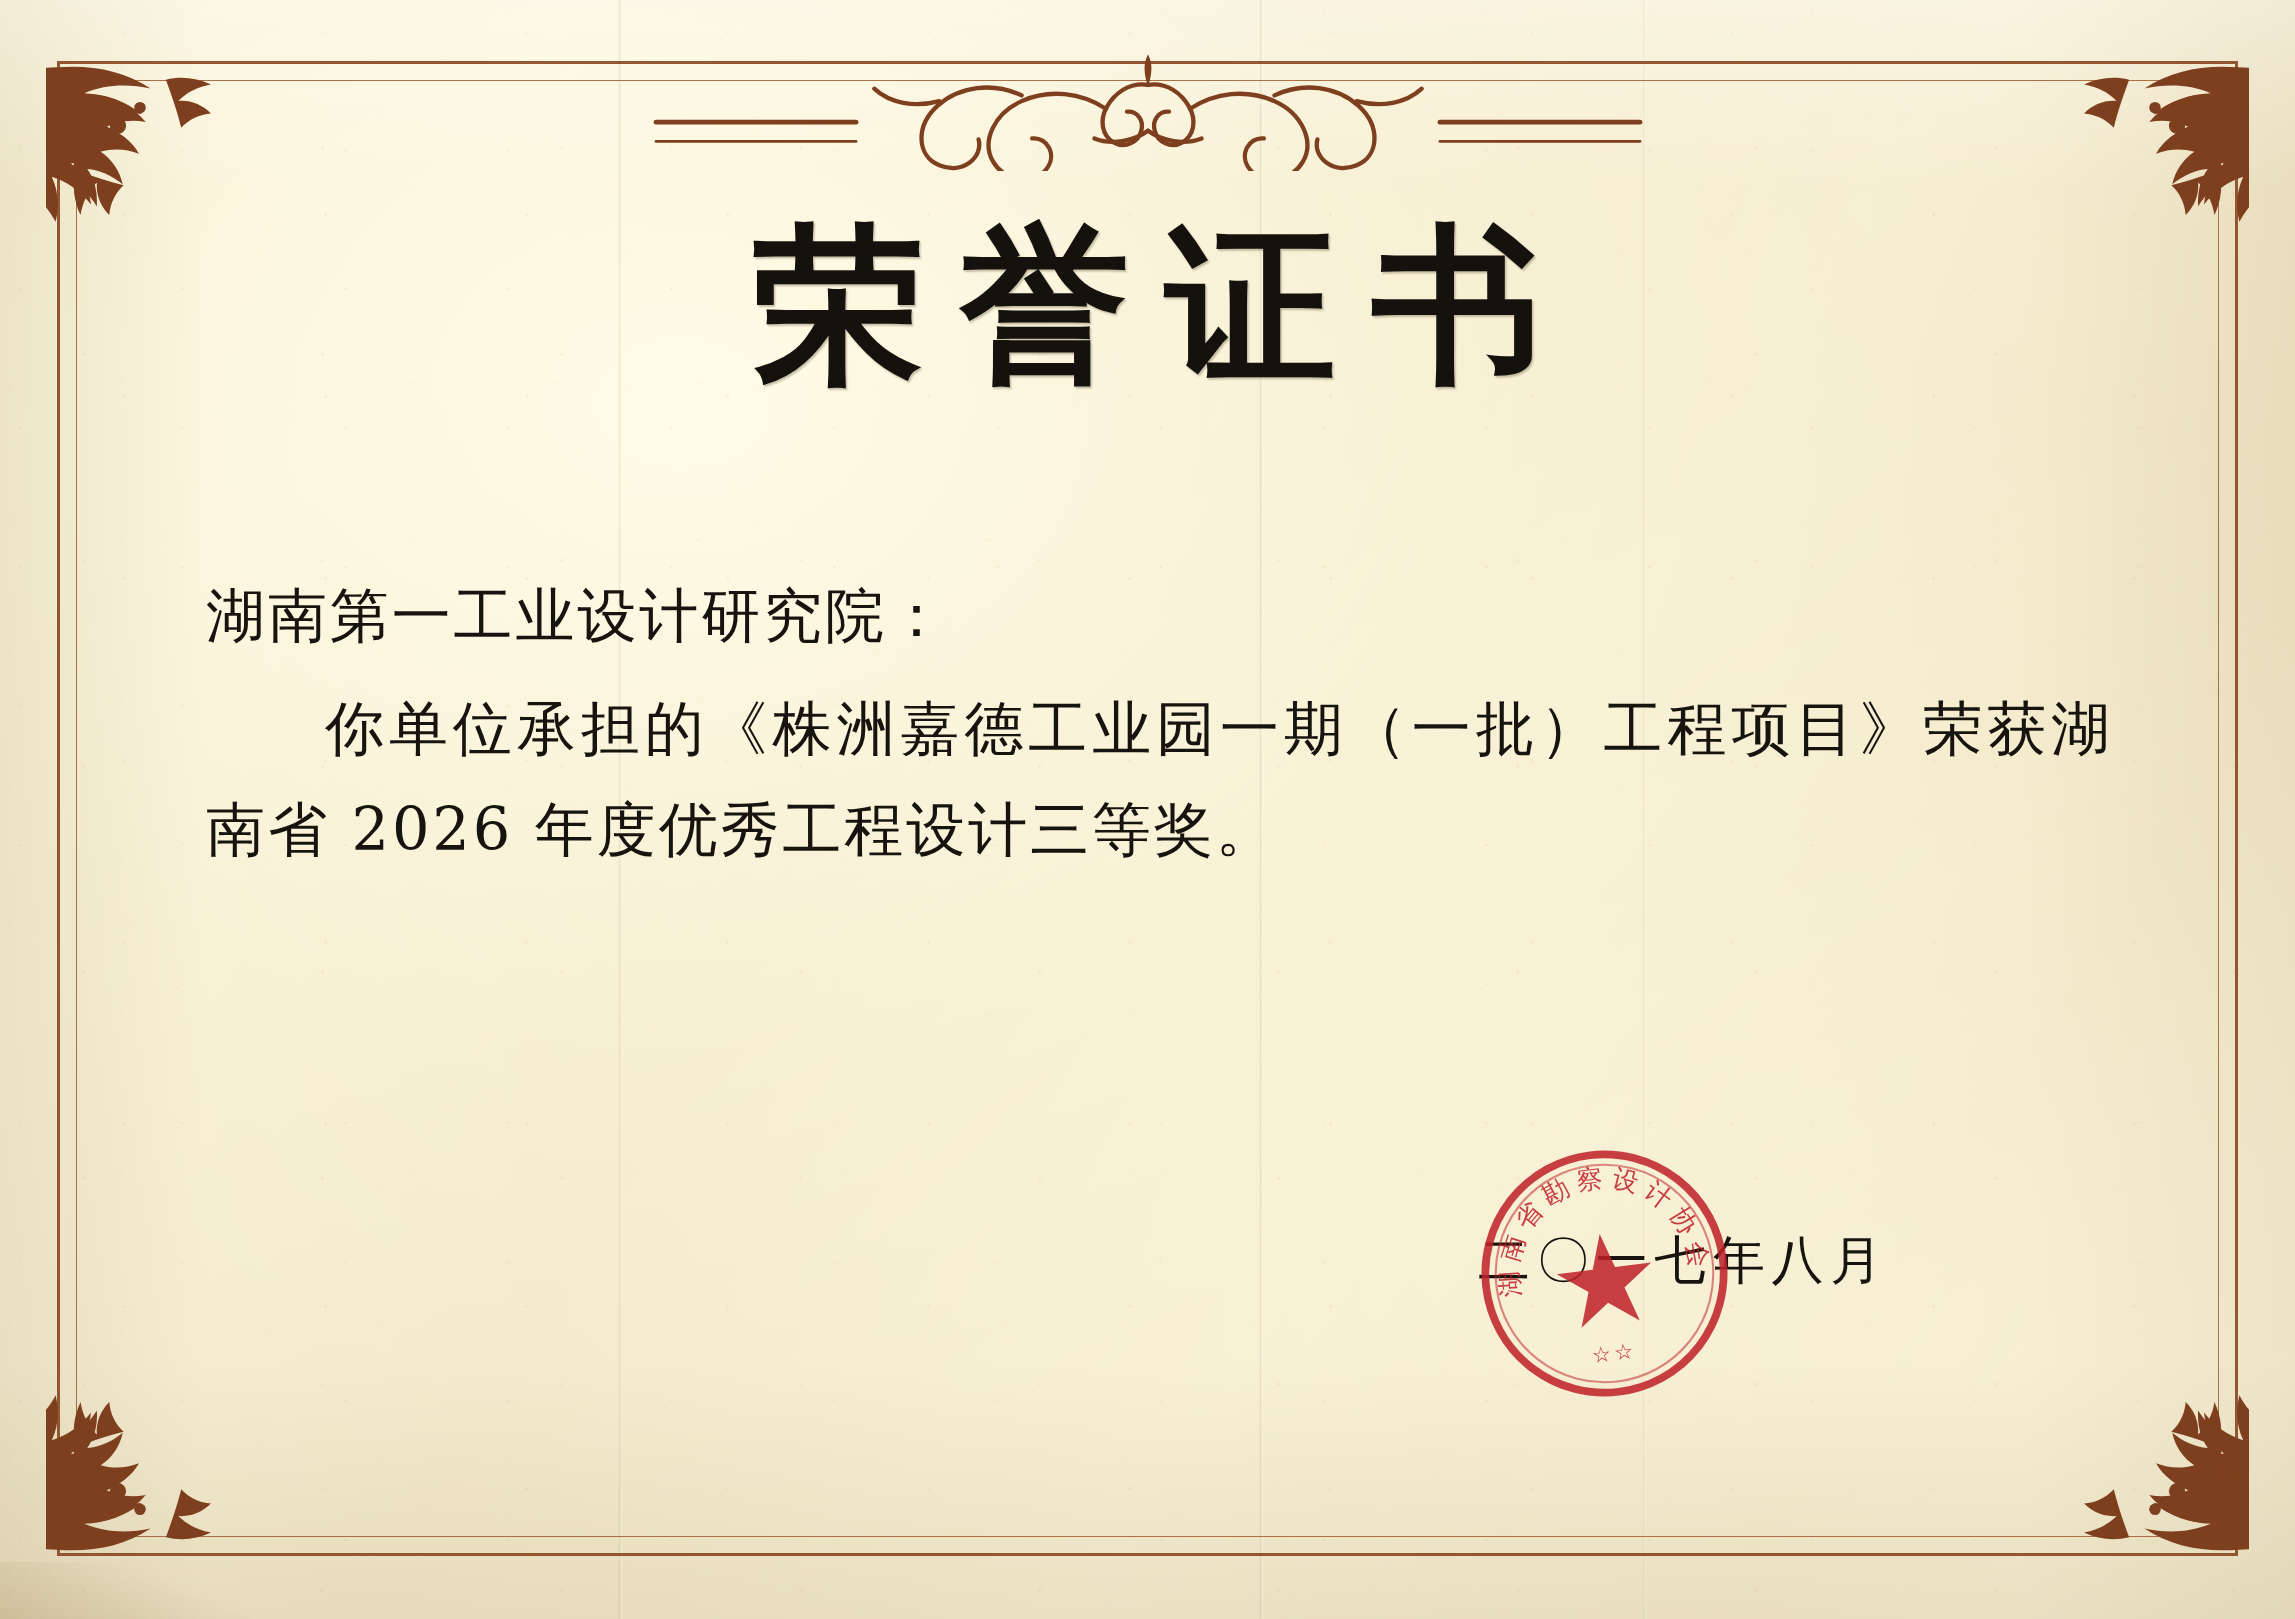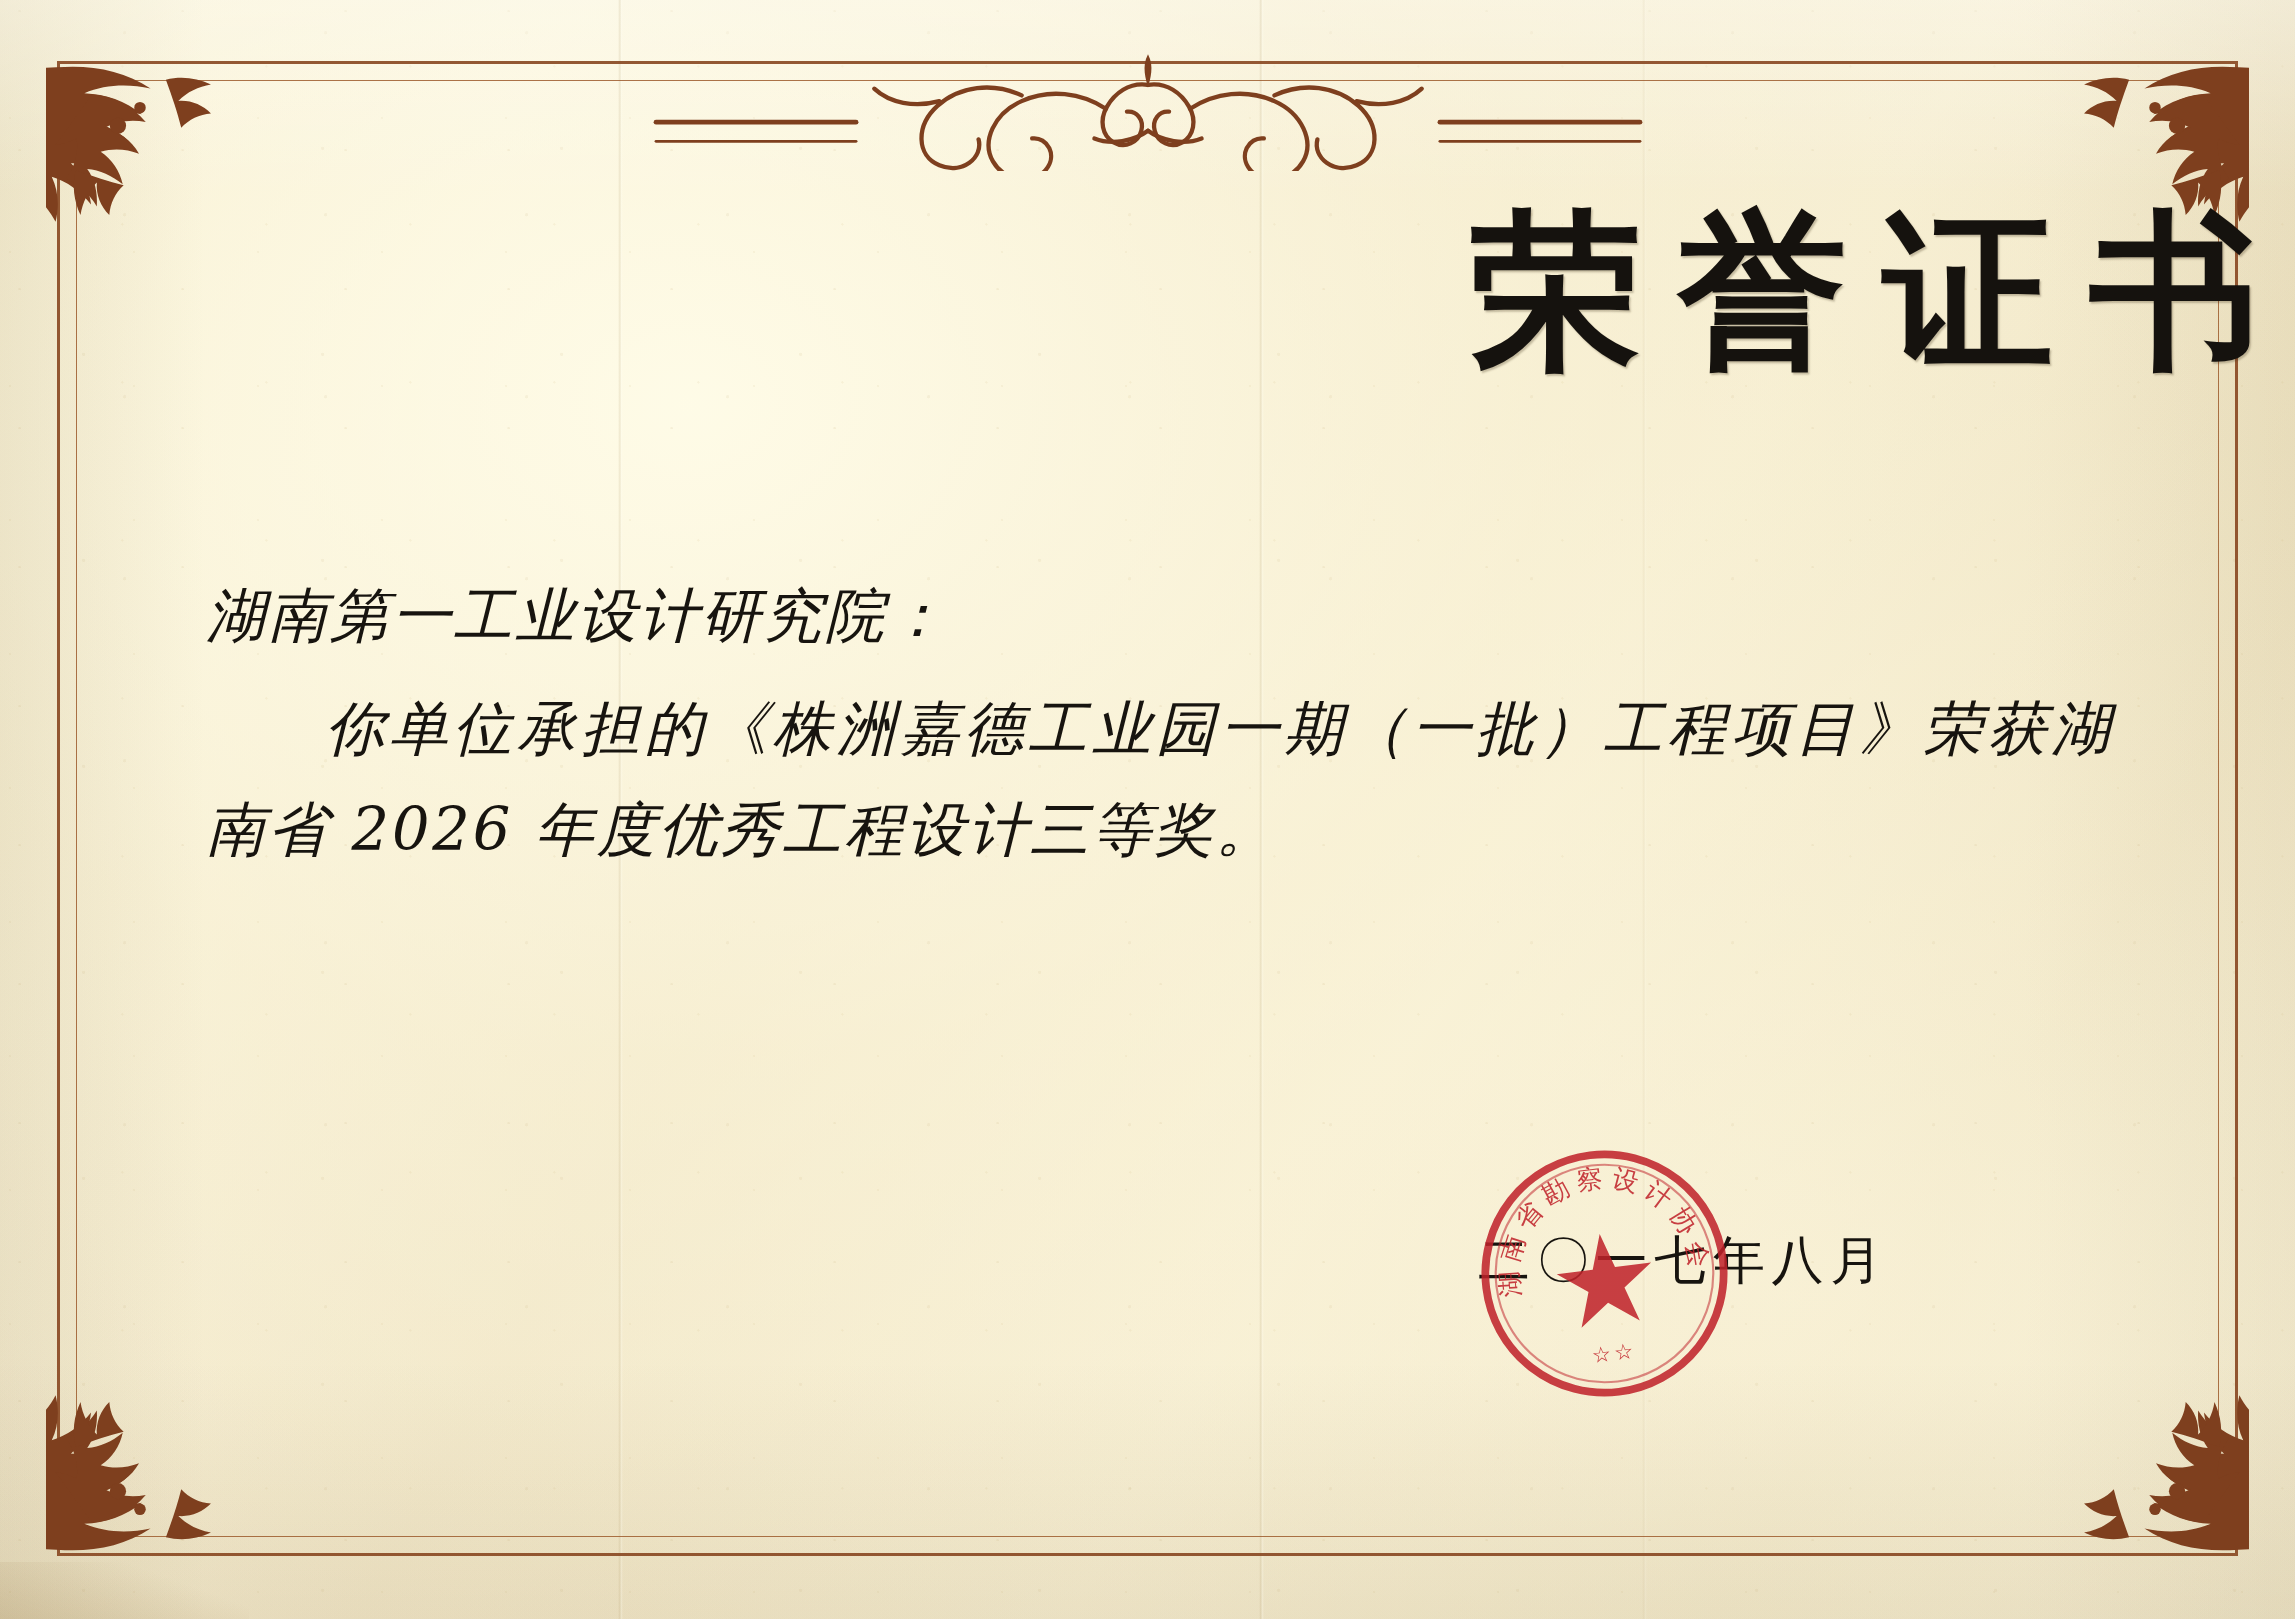--- a/index.html
+++ b/index.html
@@ -86,42 +86,41 @@
     height: 134px;
     color: #7e3f1e;
   }
   .top-flourish svg { width: 100%; height: 100%; display: block; }
 
   
   .title {
     position: absolute;
     left: 0; right: 0;
     top: 220px;
-    text-align: right;
-    font-family: Liberation Mono, monospace;
+    text-align: center;
+    font-family: Liberation Sans, sans-serif;
     font-weight: 700;
     font-size: 170px;
     letter-spacing: 36px;
     text-indent: 36px;
     color: #15120e;
     line-height: 1;
     text-shadow: 1.4px 1.9px 1.9px rgba(60,45,20,0.28);
   }
 
   .body-block {
     position: absolute;
     left: 206px;
     right: 182px;
     top: 565px;
     color: #17140f;
     font-size: 59px;
     line-height: 1.72;
     letter-spacing: 2.9px;
     text-align: justify;
-    font-style: italic;
   }
   .body-block .salutation {
     display: block;
     margin-bottom: 11.5px;
   }
   .body-block .para {
     display: block;
     text-indent: 119px;
   }
 

